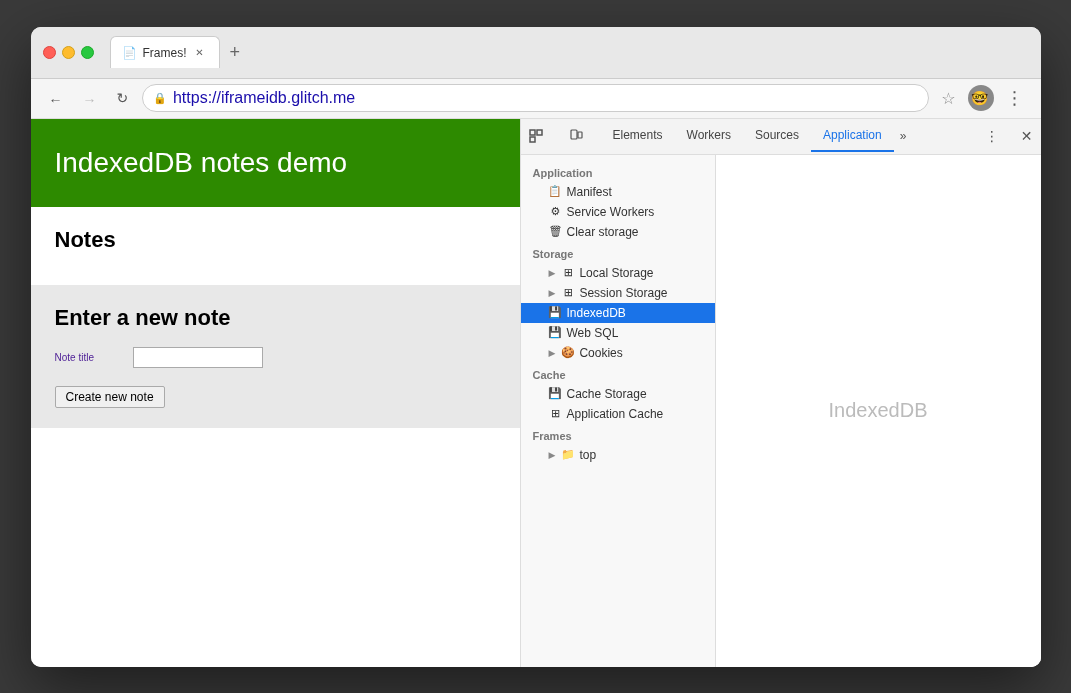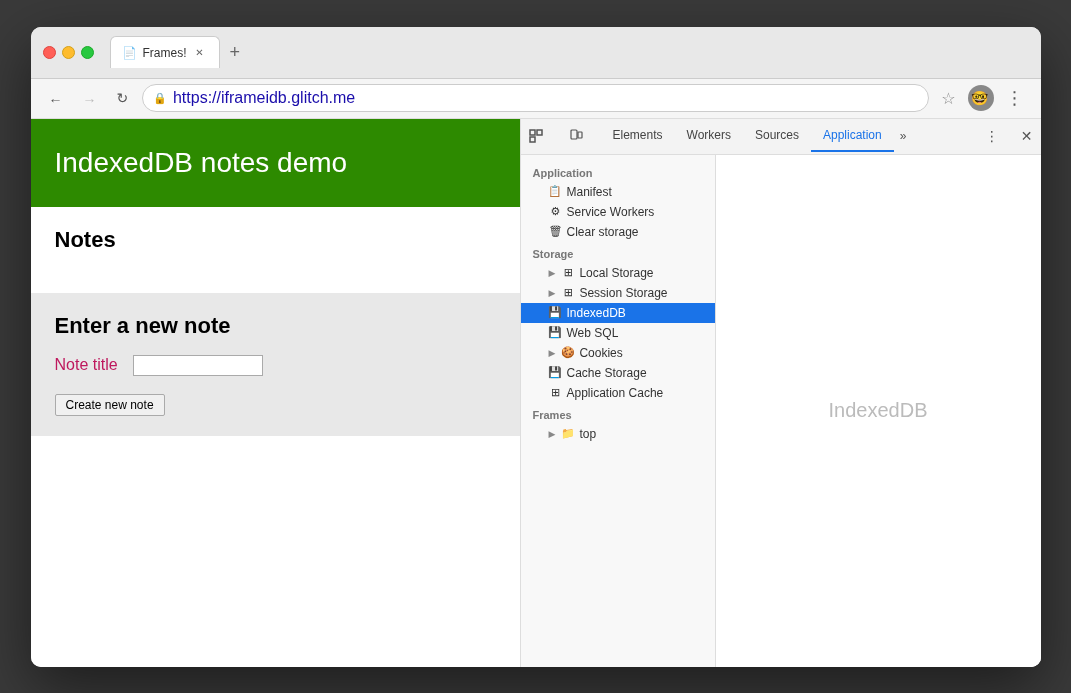--- a/index.html
+++ b/index.html
@@ -209,52 +209,52 @@
     }
 
     .page-body {
       padding: 20px 24px;
       background: #fff;
     }
 
     .notes-section h2 {
       font-size: 22px;
       font-weight: bold;
+      margin-bottom: 12px;
       color: #000;
     }
 
     .no-notes {
       color: #555;
       font-size: 15px;
       margin-left: 16px;
     }
 
     .enter-note-section {
       background: #e8e8e8;
       padding: 20px 24px;
-      margin-top: 20px;
     }
 
     .enter-note-section h3 {
       font-size: 22px;
       font-weight: bold;
       margin-bottom: 16px;
       color: #000;
     }
 
     .form-row {
       display: flex;
       align-items: center;
       margin-bottom: 10px;
       gap: 8px;
     }
 
     .form-label {
-      font-size: 16px;
-      color: #be185d;
+      font-size: 10px;
+      color: #4c1d95;
       min-width: 70px;
     }
 
     .form-input {
       border: 1px solid #aaa;
       padding: 2px 4px;
       font-size: 13px;
       width: 130px;
       background: #fff;
     }
@@ -549,20 +549,21 @@
           <div class="sidebar-item indented">
             <span class="sidebar-icon">💾</span>
             <span class="sidebar-item-label">Web SQL</span>
           </div>
           <div class="sidebar-item indented">
             <span class="sidebar-arrow">▶</span>
             <span class="sidebar-icon">🍪</span>
             <span class="sidebar-item-label">Cookies</span>
           </div>
 
+          <div class="sidebar-section-label">Cache</div>
           <div class="sidebar-item indented">
             <span class="sidebar-icon">💾</span>
             <span class="sidebar-item-label">Cache Storage</span>
           </div>
           <div class="sidebar-item indented">
             <span class="sidebar-icon">⊞</span>
             <span class="sidebar-item-label">Application Cache</span>
           </div>
 
           <div class="sidebar-section-label">Frames</div>

